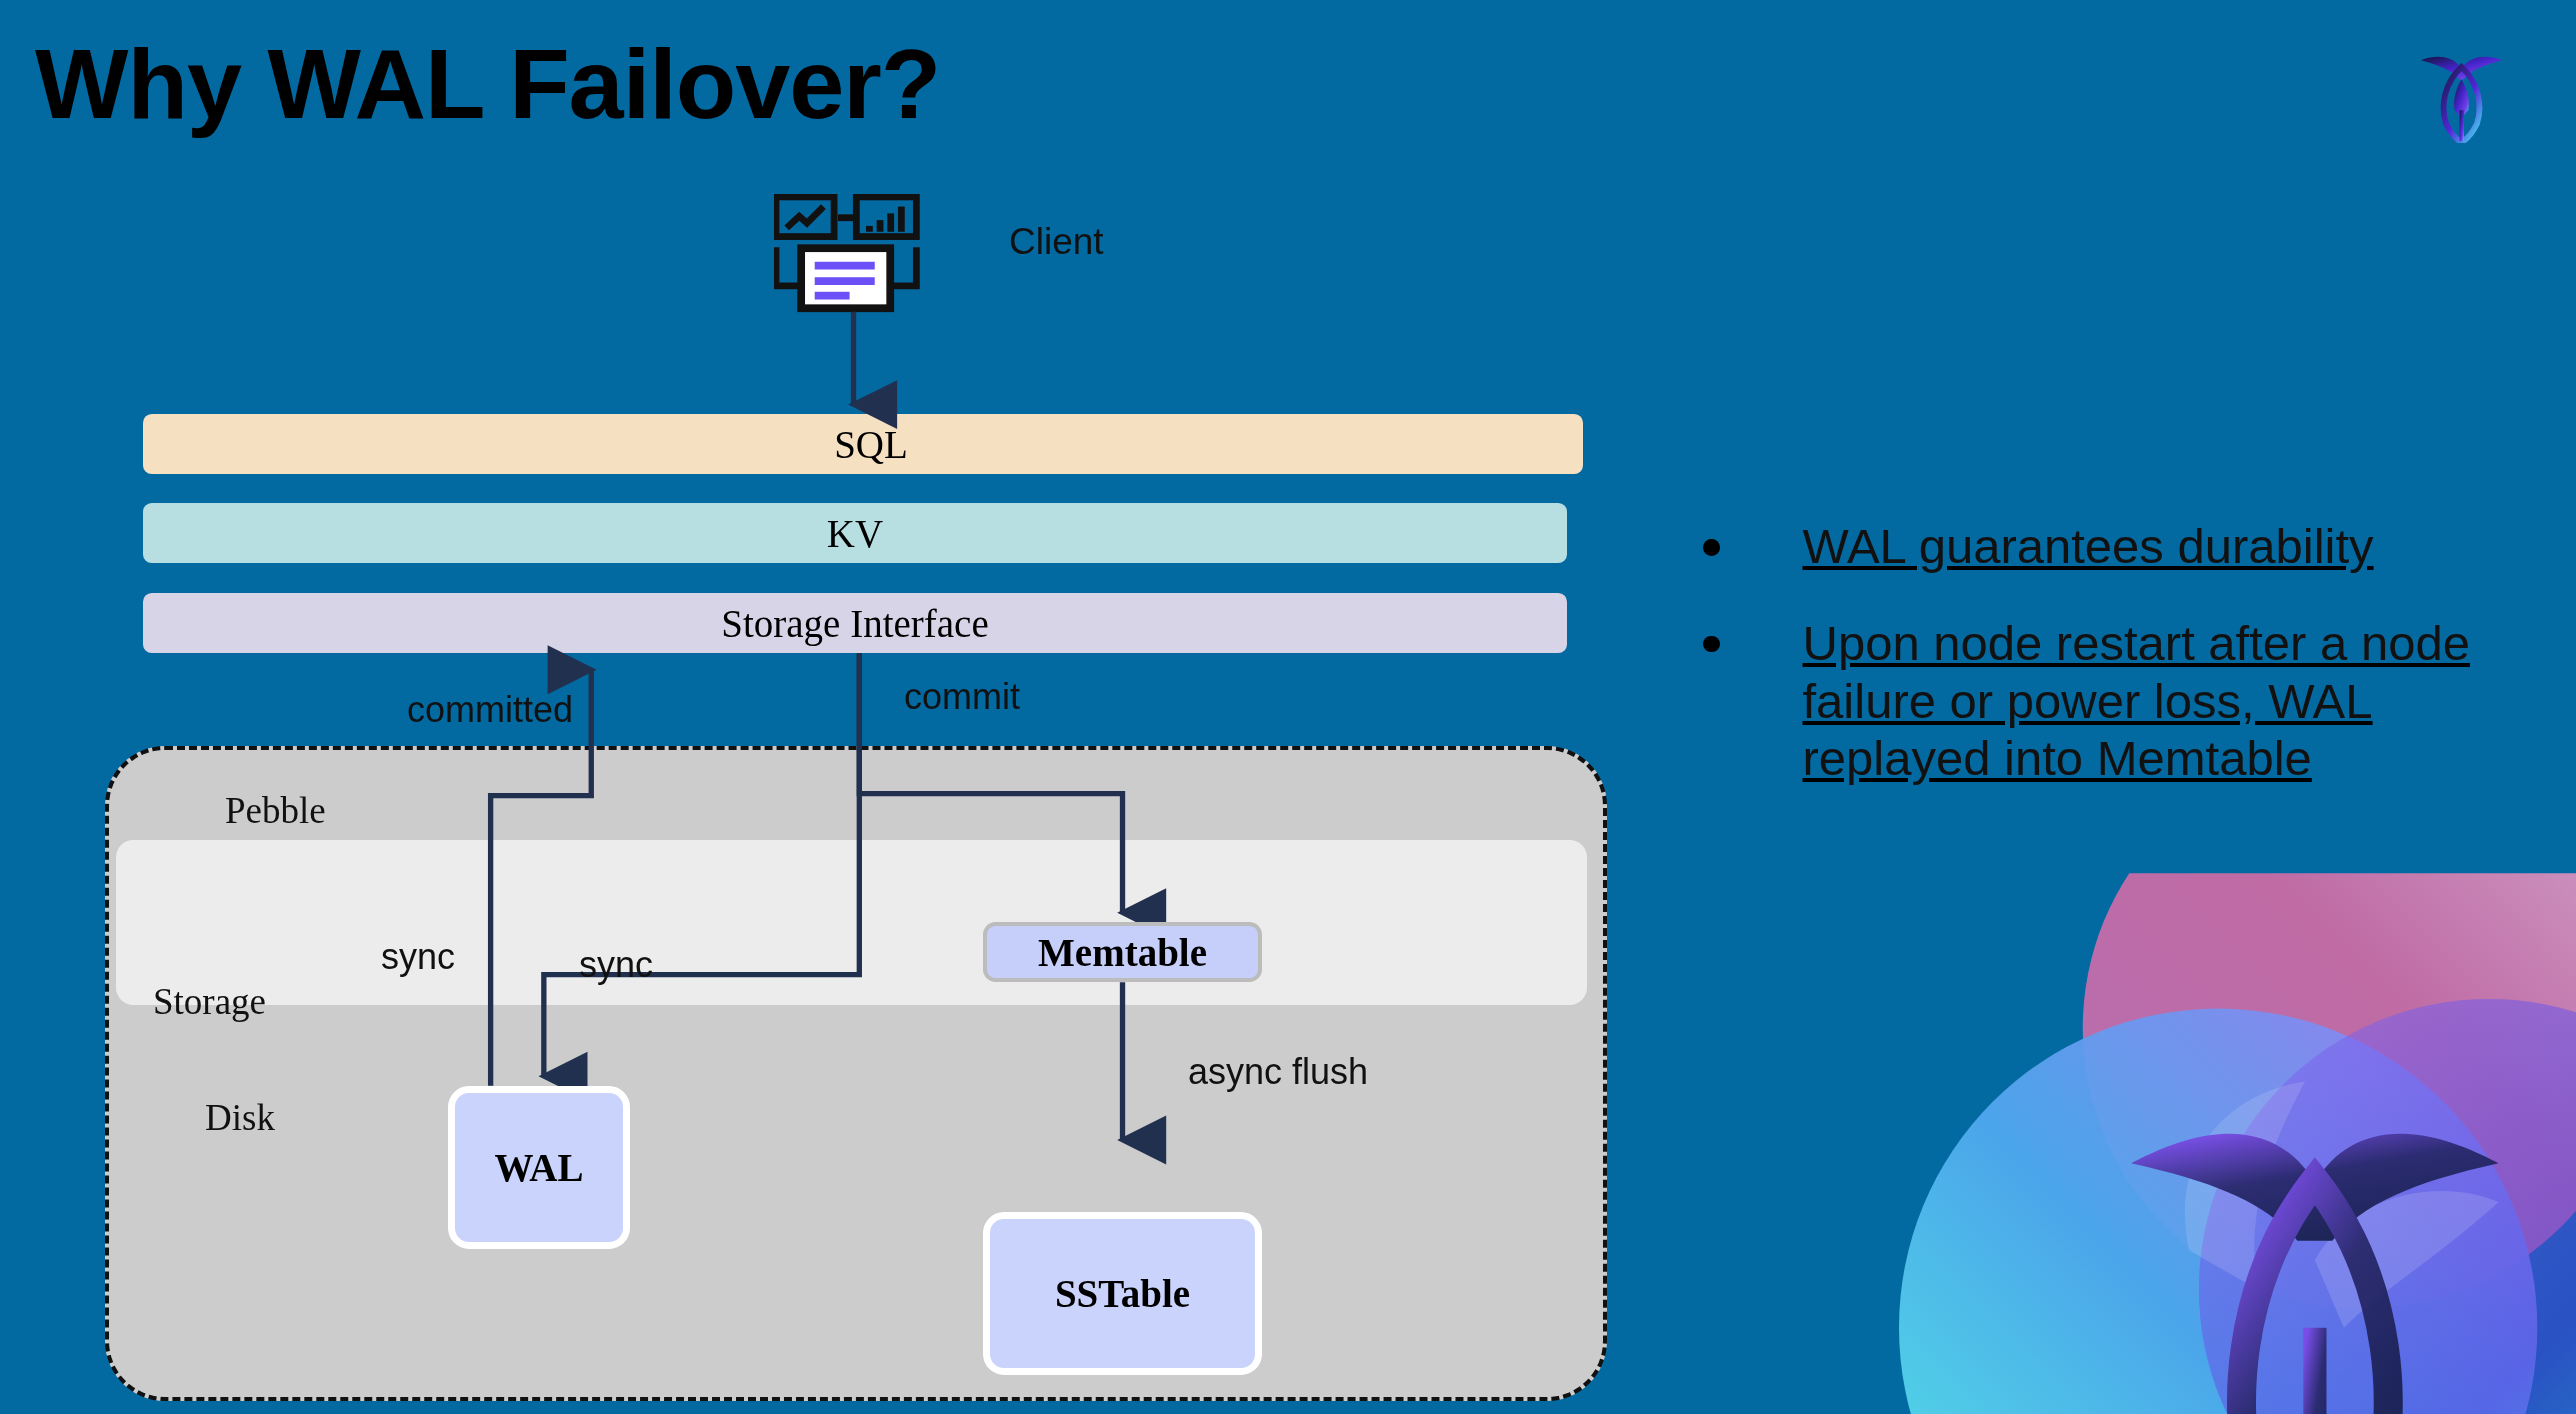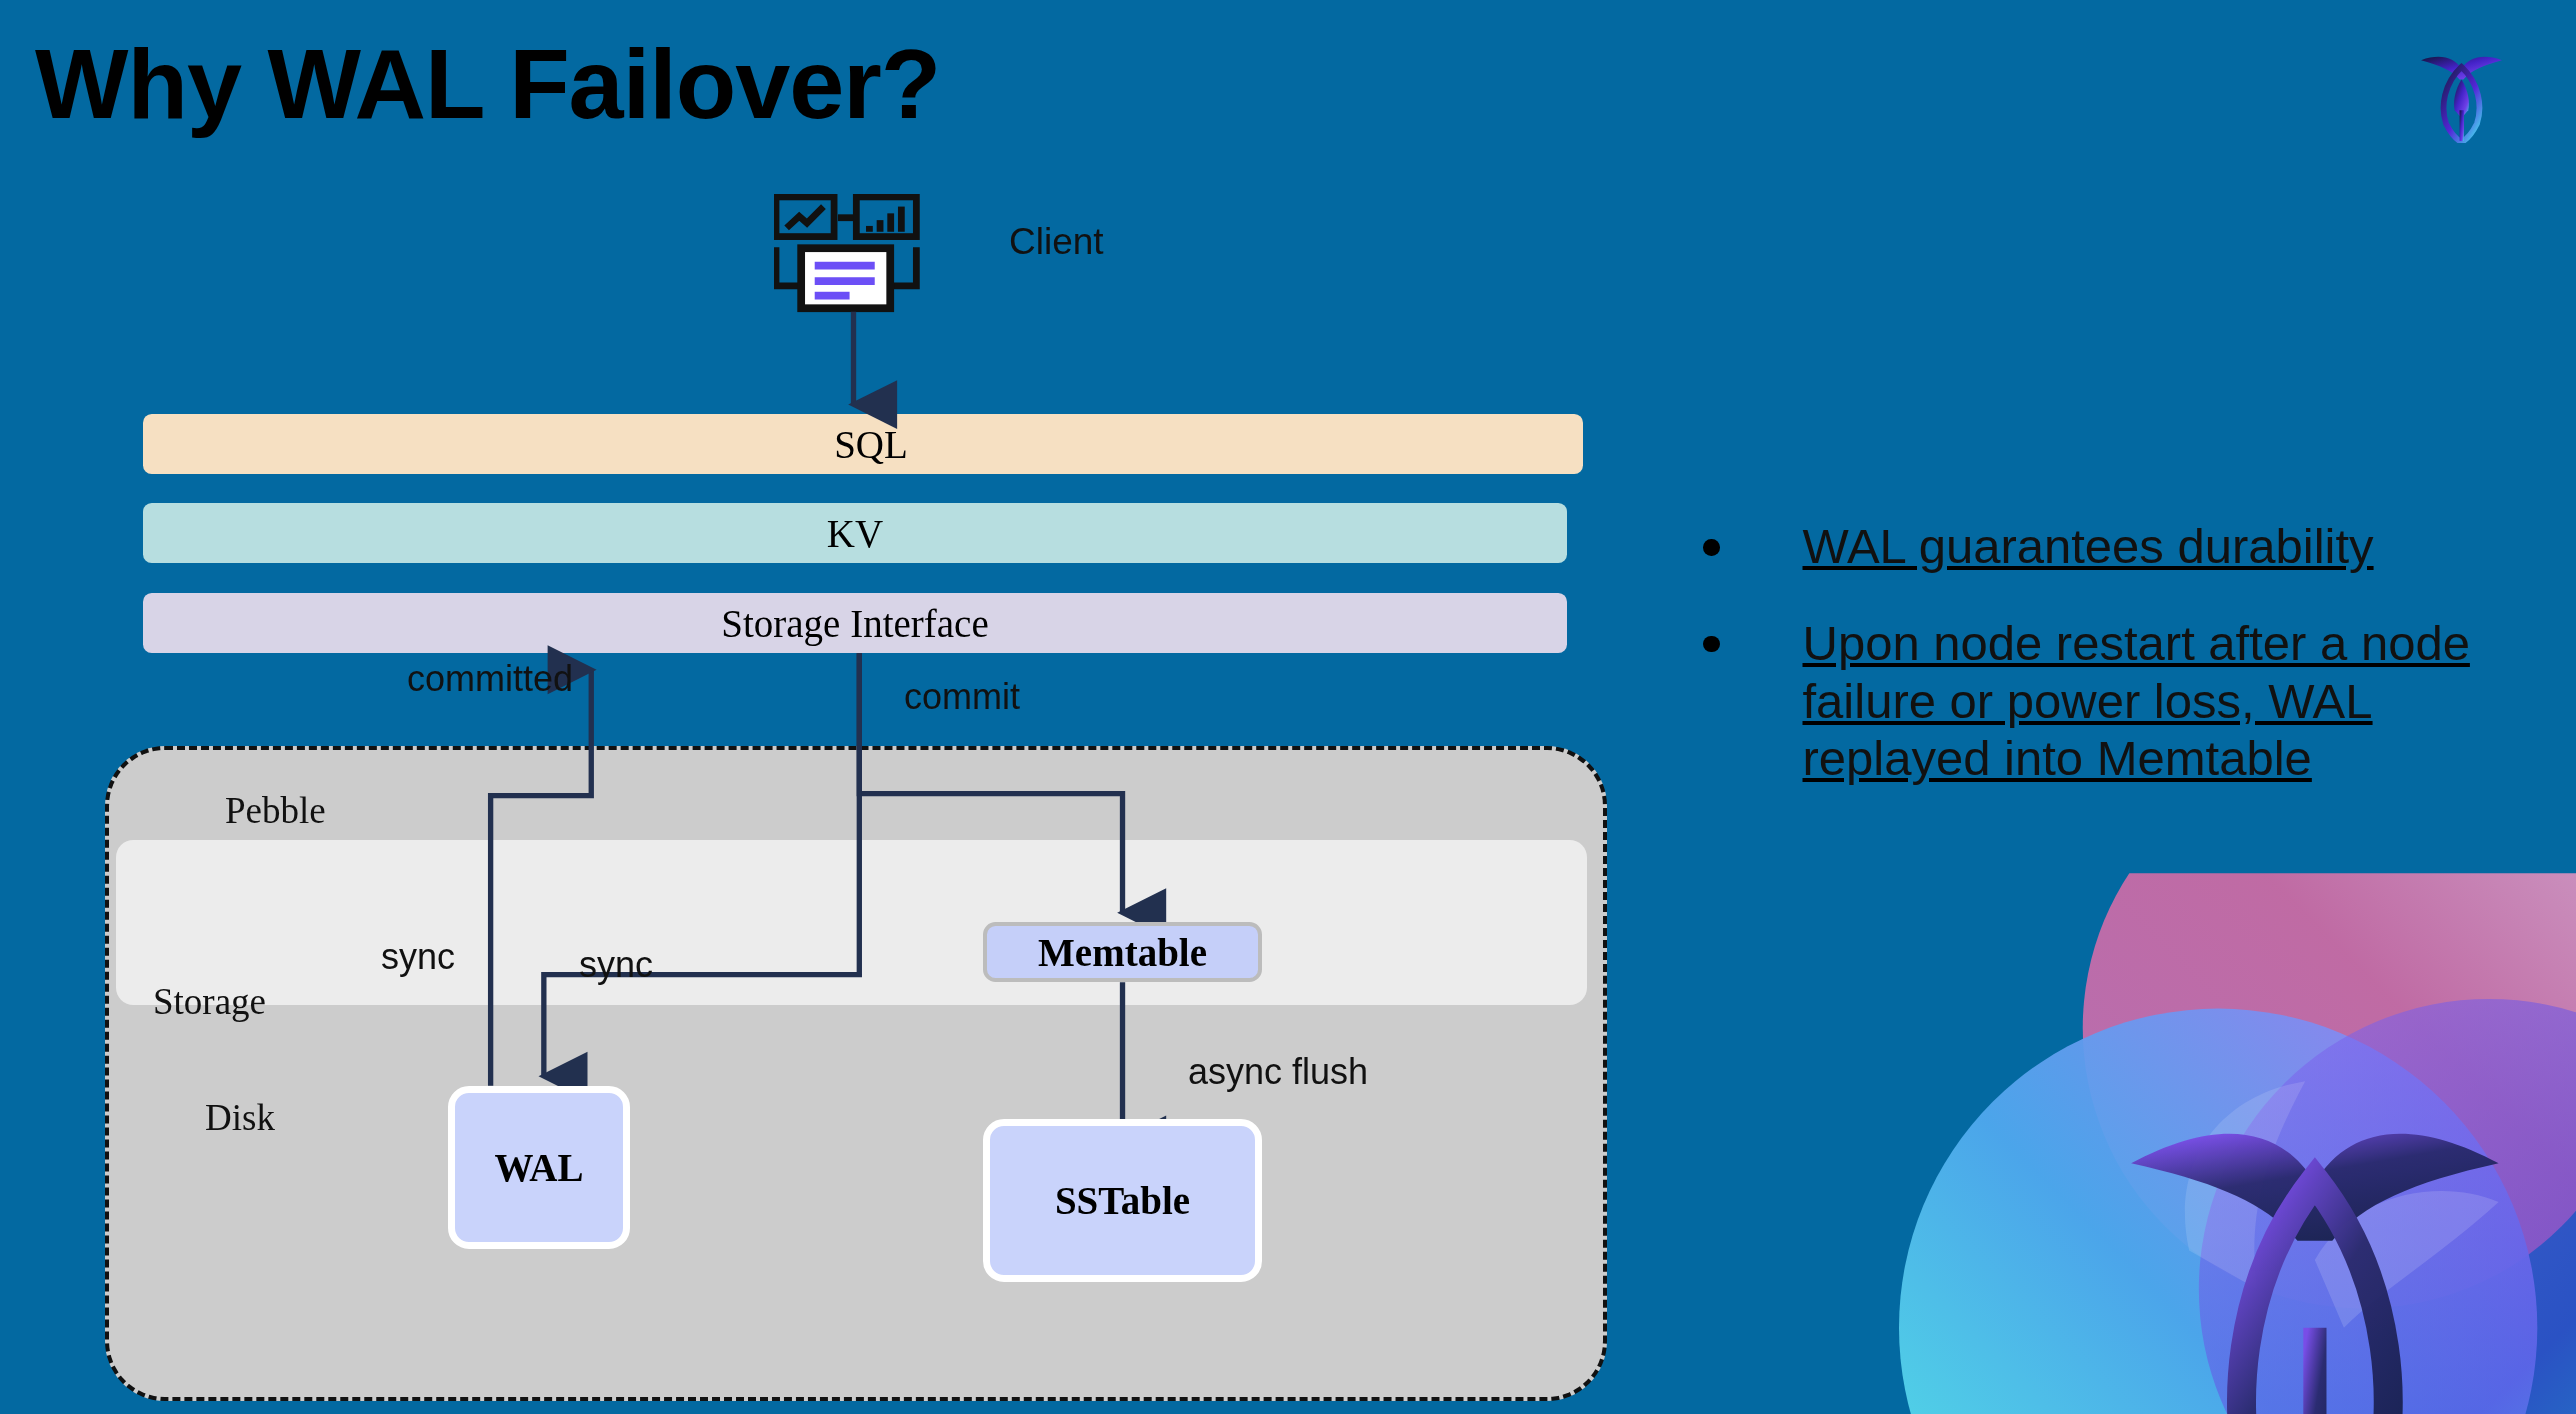--- a/index.html
+++ b/index.html
@@ -136,37 +136,37 @@
   #node-wal {
     left: 448px; top: 1086px;
     width: 182px; height: 163px;
     background: #c9d3fb;
     border: 7.7px solid #ffffff;
     border-radius: 21px;
     font-size: 39px;
     text-align: right;
   }
   #node-sstable {
-    left: 983px; top: 1119px;
+    left: 983px; top: 1212px;
     width: 279px; height: 163px;
     background: #c9d3fb;
     border: 7.7px solid #ffffff;
     border-radius: 21px;
     font-size: 39px;
   }
 
   
   .edge-label {
     position: absolute;
     font-family: "Liberation Sans", sans-serif;
     font-size: 36px;
     color: #111111;
     white-space: nowrap;
   }
-  #el-committed { left: 407px; top: 658px; }
+  #el-committed { left: 407px; top: 689px; }
   #el-commit    { left: 904px; top: 676px; }
   #el-sync-1    { left: 381px; top: 936px; }
   #el-sync-2    { left: 579px; top: 944px; }
   #el-async     { left: 1188px; top: 1051px; }
 
   
   #arrows {
     position: absolute;
     left: 0; top: 0;
     width: 2576px; height: 1415px;

